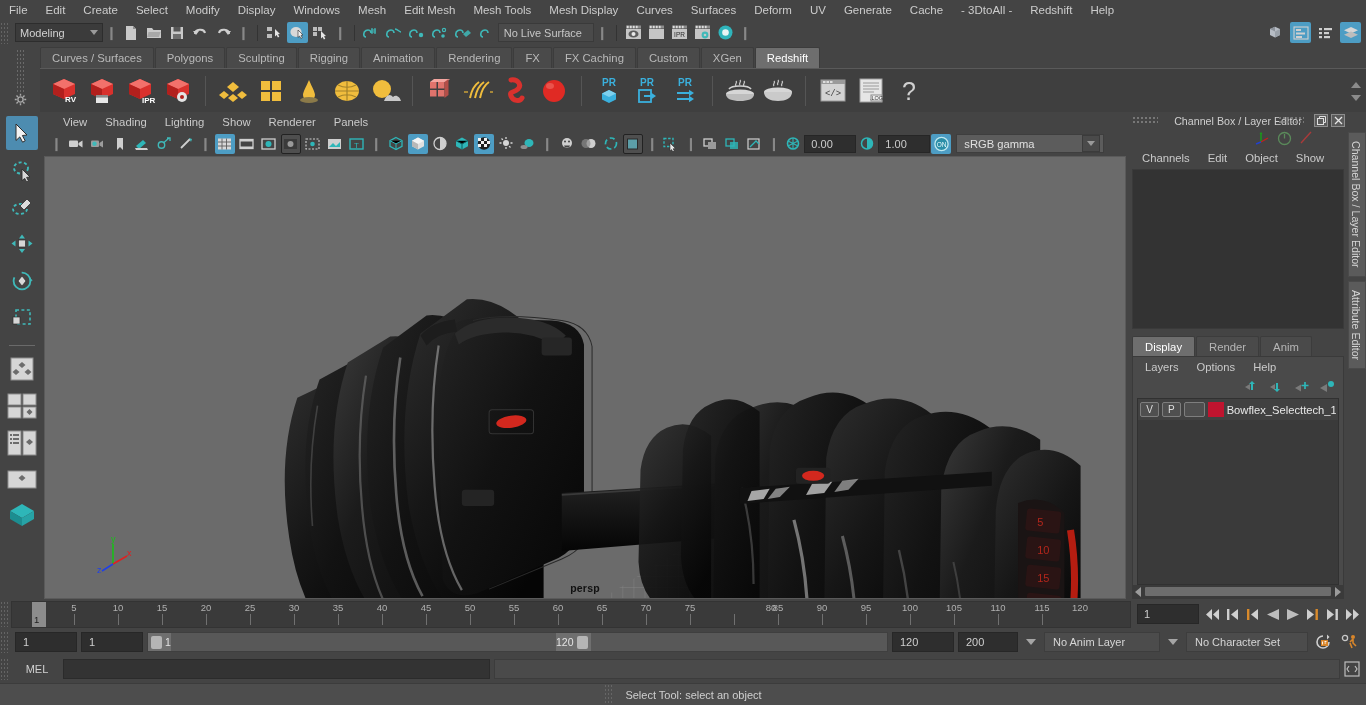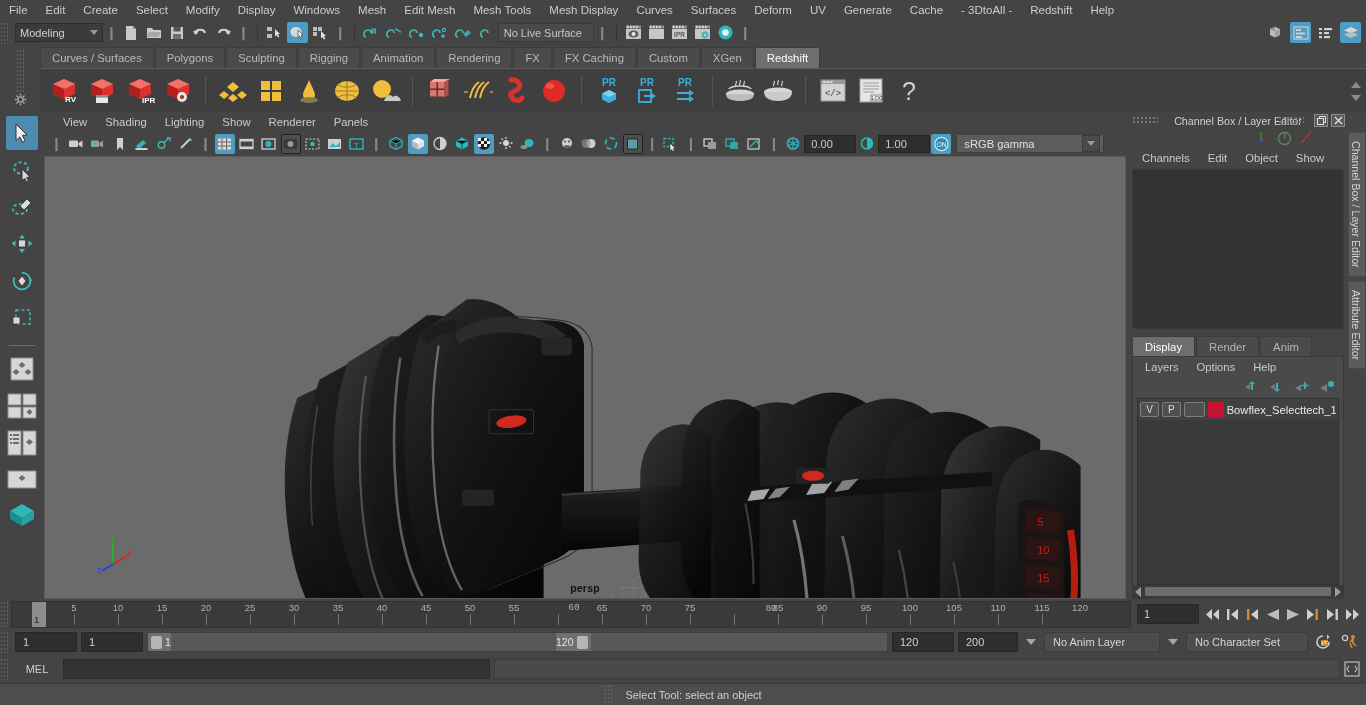--- a/index.html
+++ b/index.html
@@ -1145,21 +1145,21 @@
       <div class="tick" style="left:106px;">10</div>
       <div class="tick" style="left:150px;">15</div>
       <div class="tick" style="left:194px;">20</div>
       <div class="tick" style="left:238px;">25</div>
       <div class="tick" style="left:282px;">30</div>
       <div class="tick" style="left:326px;">35</div>
       <div class="tick" style="left:370px;">40</div>
       <div class="tick" style="left:414px;">45</div>
       <div class="tick" style="left:458px;">50</div>
       <div class="tick" style="left:502px;">55</div>
-      <div class="tick" style="left:562px;font-family:Liberation Mono, monospace;">60</div>
+      <div class="tick" style="left:546px;">60</div>
       <div class="tick" style="left:590px;">65</div>
       <div class="tick" style="left:634px;">70</div>
       <div class="tick" style="left:678px;">75</div>
       <div class="tick" style="left:722px;margin-left:37px;">80</div>
       <div class="tick" style="left:766px;">85</div>
       <div class="tick" style="left:810px;">90</div>
       <div class="tick" style="left:854px;">95</div>
       <div class="tick" style="left:898px;">100</div>
       <div class="tick" style="left:942px;">105</div>
       <div class="tick" style="left:986px;">110</div>

